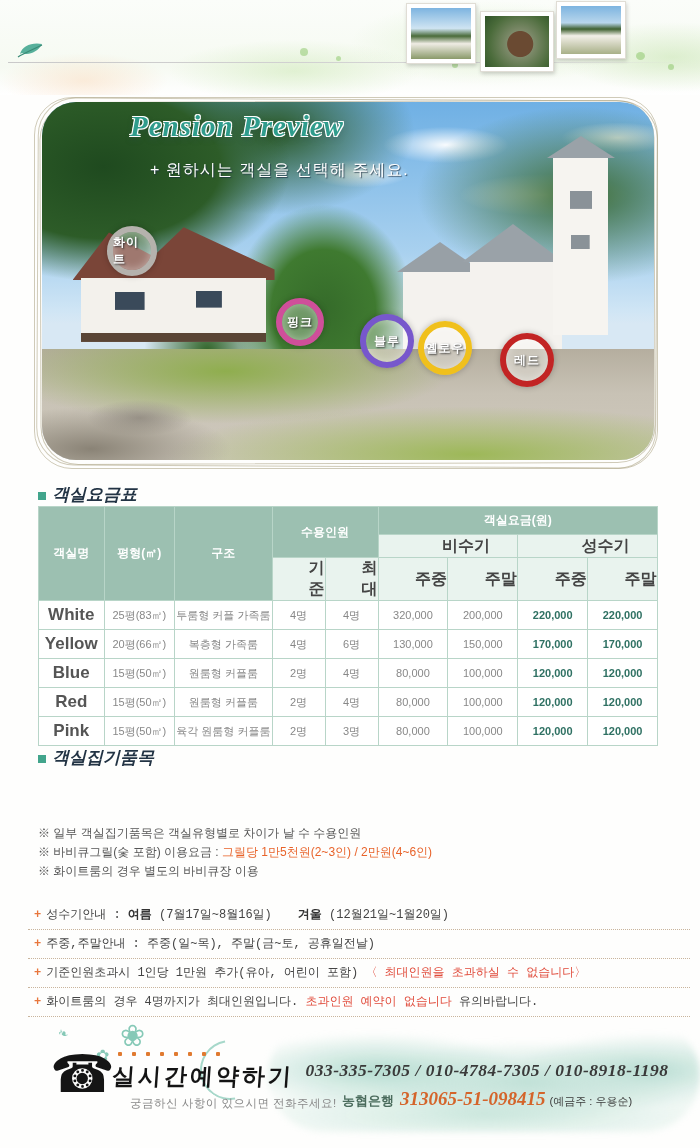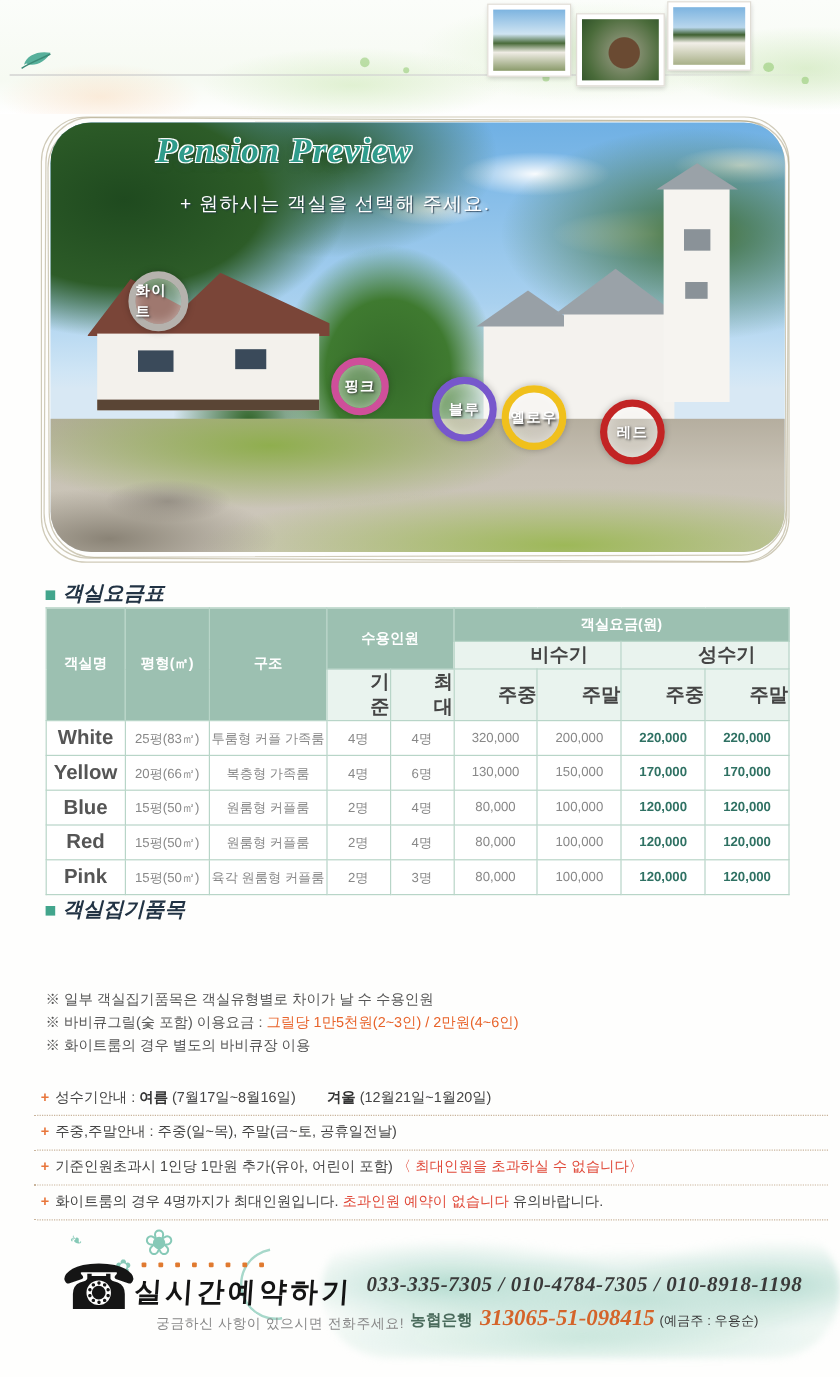--- a/index.html
+++ b/index.html
@@ -109,21 +109,21 @@
   .rate-table tbody td { height:29px; background:#fff; color:#888; }
   .rate-table td.c-name { color:#555; font-weight:bold; font-size:17px; }
   .rate-table td.c-peak { color:#2f7163; font-weight:bold; }
   
   .amenities { position:absolute; left:40px; top:768px; width:640px; font-size:12px;
     color:#666; line-height:17px; }
   .amenities .indent { padding-left:8px; }
   .notes { position:absolute; left:38px; top:824px; width:640px; font-size:12px; color:#555; line-height:19px; }
   .notes .hl-orange { color:#e8632a; }
   .plus-notes { position:absolute; left:28px; top:901px; width:662px; font-size:12px; color:#444; }
-  .plus-row { padding:5px 6px 6px 6px; border-bottom:1px dotted #c9b49c; }
+  .plus-row { padding:5px 6px 6px 6px; border-bottom:1px dotted #c9b49c;font-family:Liberation Mono, monospace; }
   .plus-row .pm { color:#e8763c; font-weight:bold; margin-right:5px; }
   .plus-row b { color:#333; }
   .plus-row .hl-red { color:#e04a3a; }
   .gap { display:inline-block; width:26px; }
   
   .grass { position:absolute; left:268px; top:1020px; width:432px; height:112px; border-radius:60px;
     filter:blur(3px);
     background:
       radial-gradient(ellipse 200px 50px at 25% 45%, #b4dcd0 0%, transparent 75%),
       radial-gradient(ellipse 220px 55px at 60% 55%, #bfe0d6 0%, transparent 75%),

